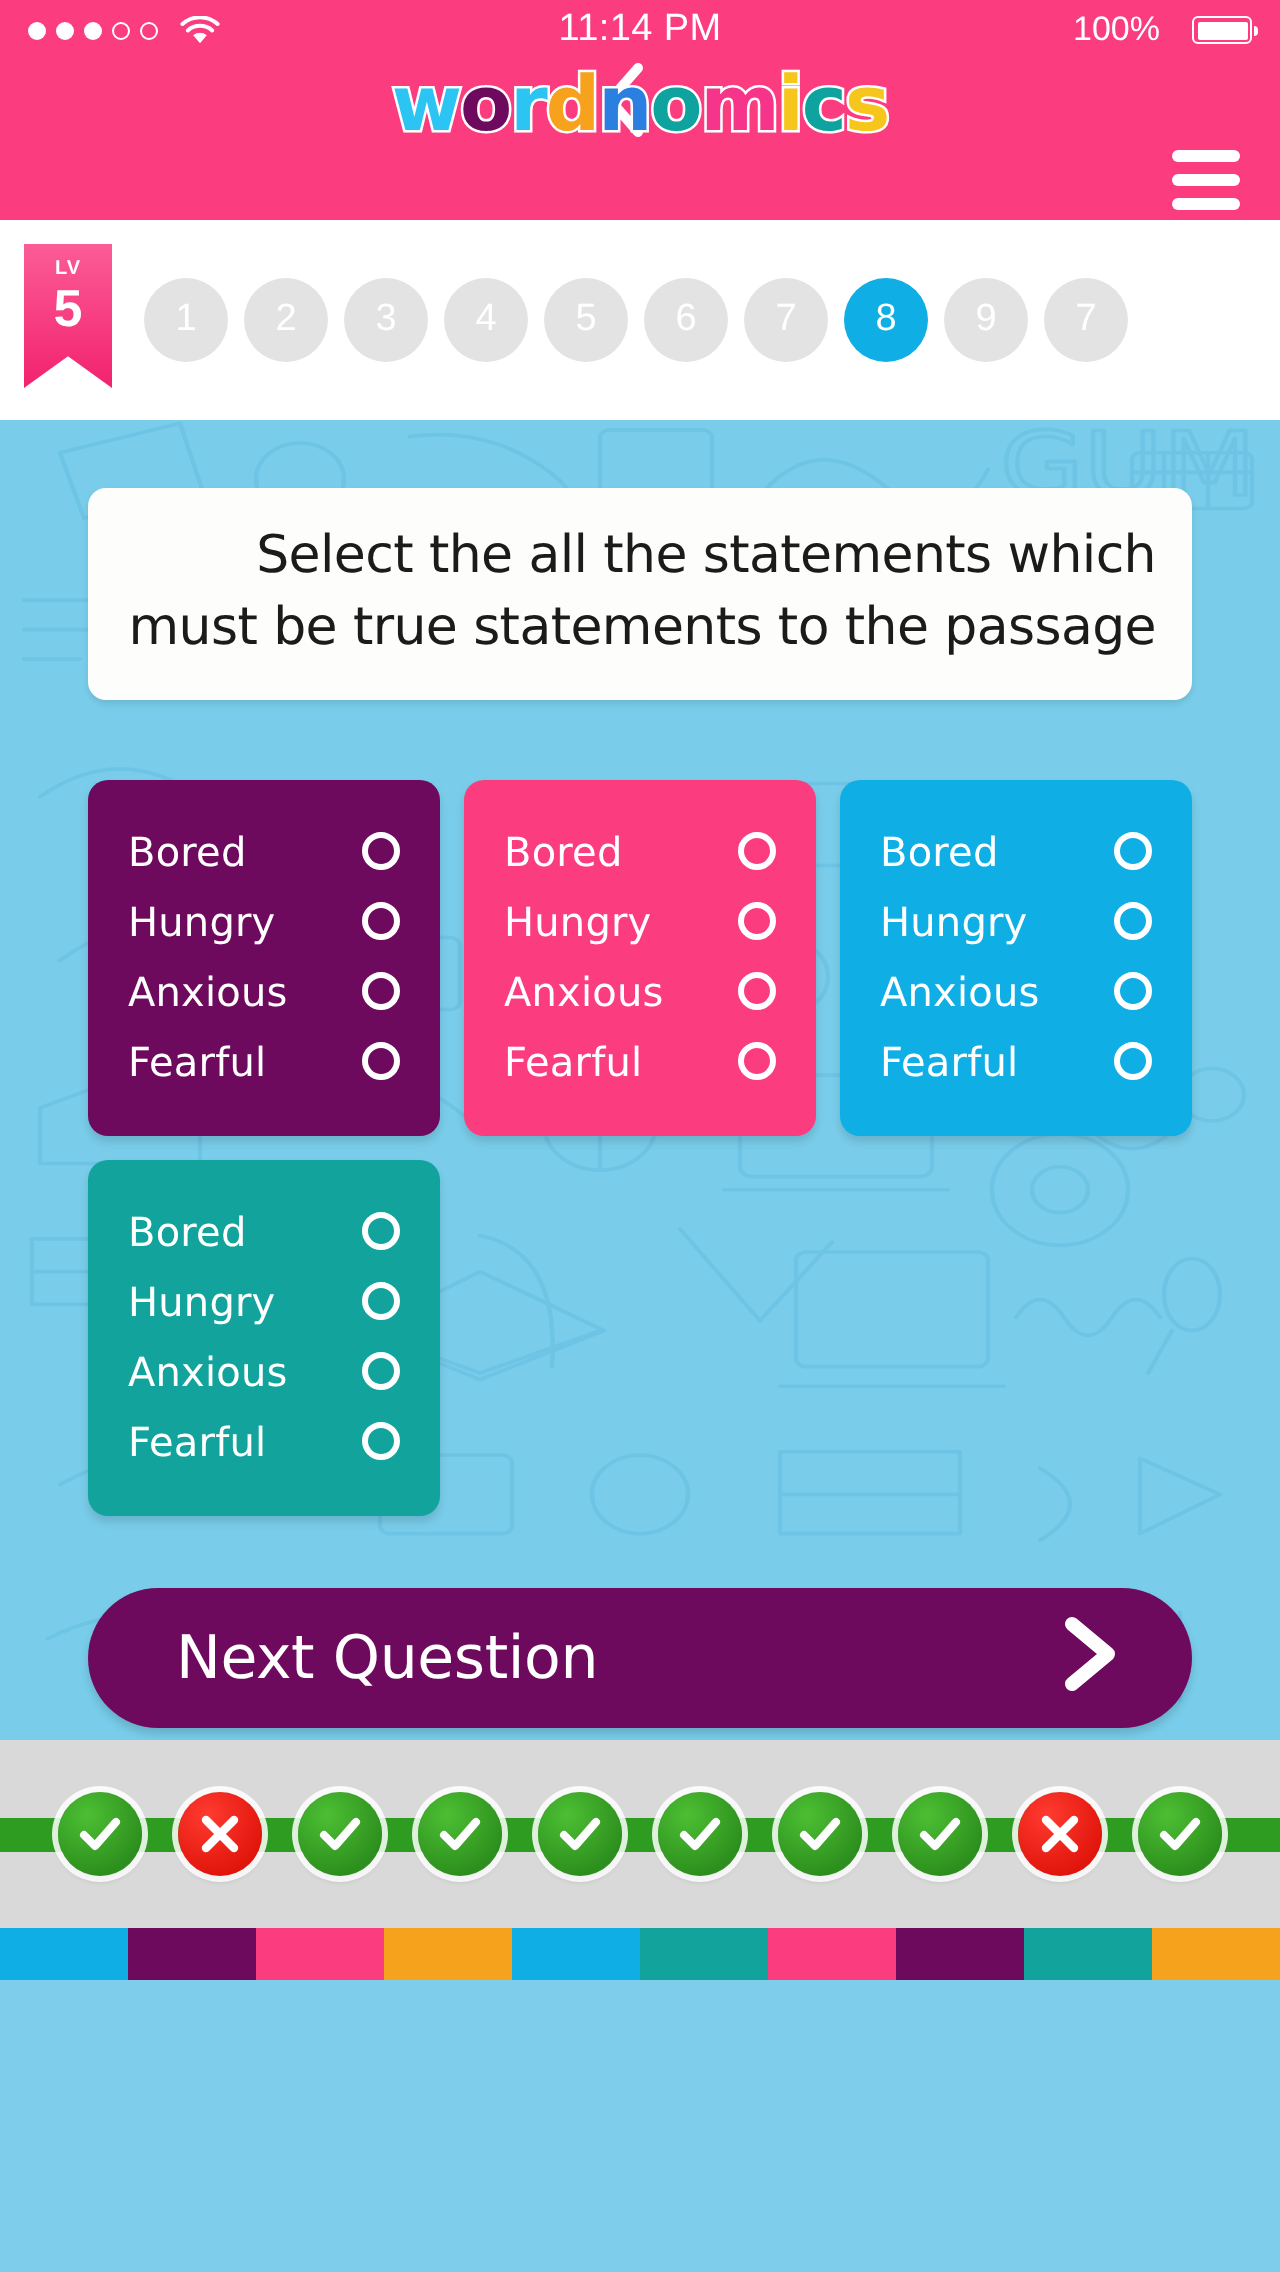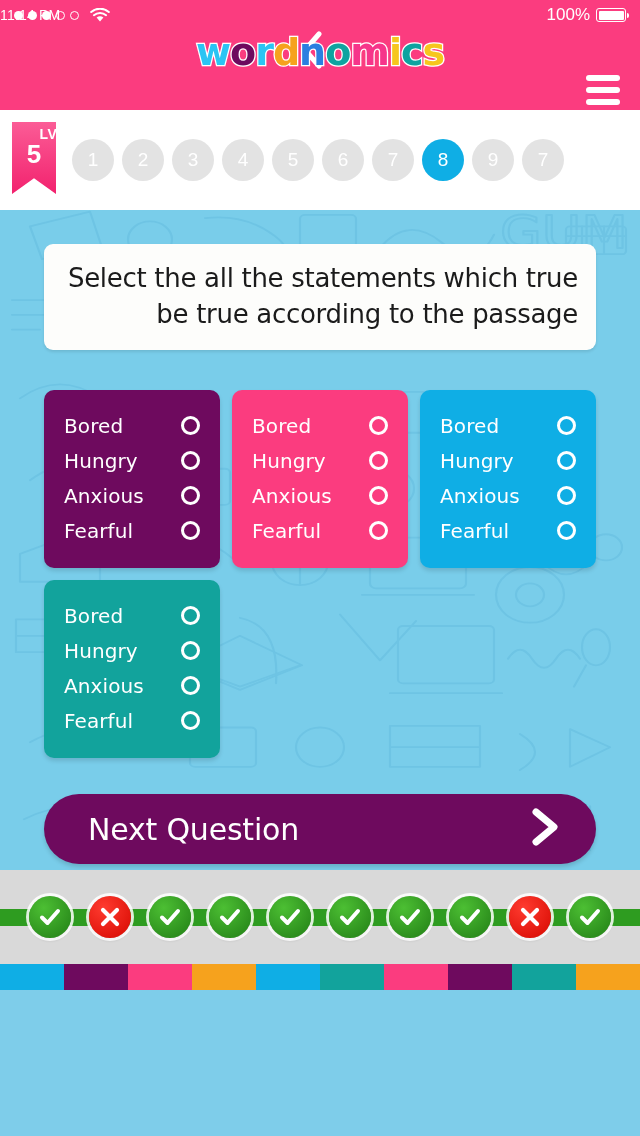--- a/index.html
+++ b/index.html
@@ -15,24 +15,24 @@
   .statusbar{
     position:relative; height:30px; background:#FB3C7F;
     display:flex; align-items:center; padding:0 14px; color:#fff;
   }
   .sig-dots{ display:flex; align-items:center; gap:5px; }
   .dot{ width:9px;height:9px;border-radius:50%;background:#fff; }
   .dot.hollow{ background:transparent; border:1.6px solid #fff; }
   .wifi{ margin-left:11px; width:20px; height:15px; position:relative; }
   .wifi svg{ display:block; }
   .sb-time{
-    position:absolute; left:0; right:0; text-align:left;
-    font-size:14px; letter-spacing:.2px;
-  }
-  .sb-right{ margin-left:auto; display:flex; align-items:center; gap:6px; z-index:2;}
+    position:absolute; left:0; right:0; text-align:center;
+    font-size:19px; letter-spacing:.2px;
+  }
+  .sb-right{ margin-left:auto; display:flex; align-items:center; gap:16px; z-index:2;}
   .sb-pct{ font-size:17px; }
   .batt{ width:30px;height:14px;border:1.8px solid #fff;border-radius:3px;position:relative;padding:1.5px;}
   .batt:after{content:"";position:absolute;right:-4px;top:4px;width:2.5px;height:5px;background:#fff;border-radius:0 2px 2px 0;}
   .batt i{display:block;height:100%;width:100%;background:#fff;border-radius:1px;}
 
   
   .navbar{
     height:80px; background:#FB3C7F; display:flex; align-items:center;
     position:relative; padding:0 20px;flex-direction:column;
   }
@@ -54,21 +54,21 @@
     padding-left:12px; position:relative;
   }
   .lv-badge{
     width:44px; height:72px; position:relative; flex:0 0 auto;
     margin-right:16px; margin-top:-4px;
     background:linear-gradient(180deg,#FB5C96 0%, #F2226E 100%);
     clip-path: polygon(0 0,100% 0,100% 100%,50% 78%,0 100%);
     display:flex;flex-direction:column;align-items:center;justify-content:flex-start;
     padding-top:6px; color:#fff;
   }
-  .lv-badge .lv-lab{ font-size:14px; font-weight:bold; line-height:13px; letter-spacing:.5px;padding-left:29px;}
+  .lv-badge .lv-lab{ font-size:10px; font-weight:bold; line-height:13px; letter-spacing:.5px;}
   .lv-badge .lv-num{ font-size:26px; font-weight:bold; line-height:27px; }
   .qlist{ display:flex; align-items:center; gap:8px; }
   .qdot{
     width:42px;height:42px;border-radius:50%;
     background:#e3e3e3; color:#ffffff;
     display:flex;align-items:center;justify-content:center;
     font-size:19px; cursor:pointer;
   }
   .qdot.active{ background:#0FAEE5; }
 
@@ -270,21 +270,21 @@
           <path d="M24 744 q50 -30 100 0 t100 0"></path>
           <rect x="260" y="726" width="80" height="54" rx="6"></rect>
           <circle cx="420" cy="752" r="26"></circle>
             <path d="M406 752 h28 M420 738 v28"></path>
           <path d="M500 730 l46 26 l-46 26 Z"></path>
           <path d="M590 728 v54"></path>
         </g>
       </svg>
     </div>
 
-    <div class="qcard">Select the all the statements which true be true according to the passage</div>
+    <div class="qcard">Select the all the statements which must be true statements to the passage</div>
 
     <div class="grid" id="cards">
         <div class="opt-card" style="background: rgb(110, 10, 94);">
           <div class="opt-row">
             <span class="lbl">Bored</span>
             <span class="radio"></span>
           </div>
           <div class="opt-row">
             <span class="lbl">Hungry</span>
             <span class="radio"></span>

